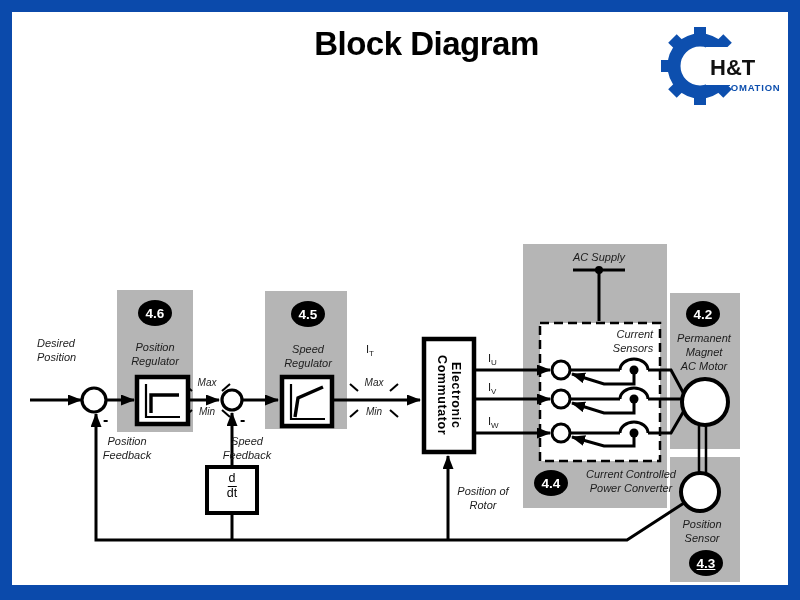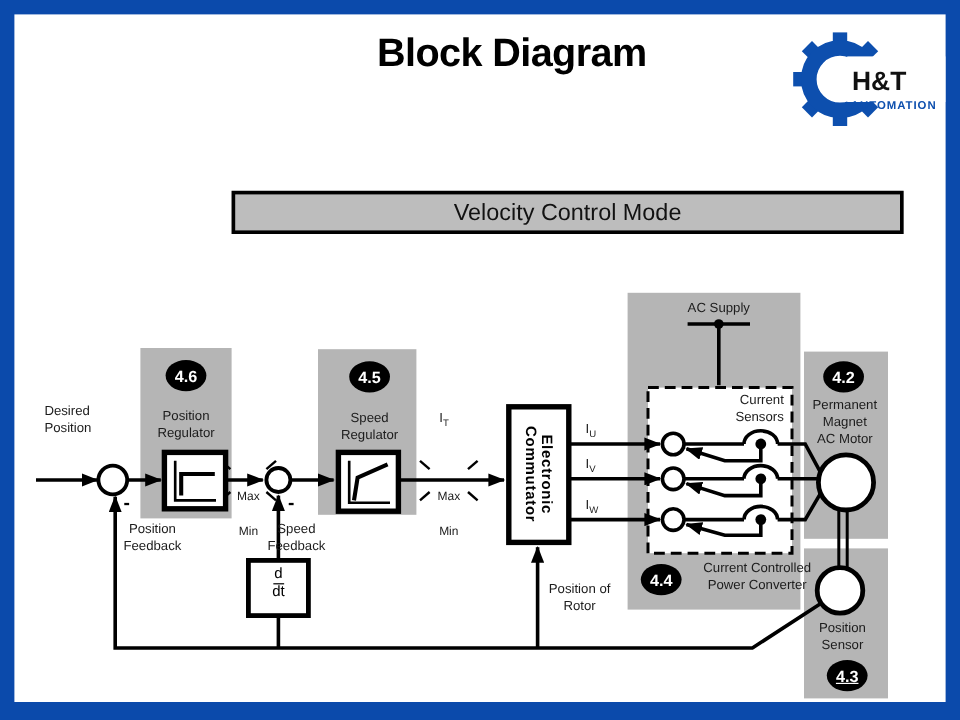--- a/index.html
+++ b/index.html
@@ -2,24 +2,24 @@
 <html style="--frame_blue: #0b4aab; --logo_blue: #0d4fae; --panel_gray: #b5b5b5; --torque_bar: #929292; --velocity_bar: #bdbdbd; --position_bar: #e8e8e8;"><head>
 <meta charset="utf-8">
 <style>
   html,body{margin:0;padding:0;}
   .page{position:relative;width:800px;height:600px;background:var(--frame_blue,#0b4aab);
         font-family:"Liberation Sans",sans-serif;overflow:hidden;}
   .inner{position:absolute;left:12px;top:12px;right:12px;bottom:15px;background:#fff;z-index:0;}
   .panel{position:absolute;background:var(--panel_gray,#b5b5b5);z-index:1;}
   svg.wires{position:absolute;left:0;top:0;z-index:2;}
   .lbl{position:absolute;z-index:3;font-size:11px;line-height:1.28;color:#1c1c1c;
-       white-space:pre-line;text-align:center;transform:translateX(-50%);}
+       white-space:pre-line;text-align:center;transform:translateX(-50%);font-style:italic;}
   .lbl.left{transform:none;text-align:left;}
   .minus{position:absolute;z-index:3;font-size:16px;font-weight:bold;color:#000;transform:none;}
-  .tiny{font-size:10px;margin-top:32px;}
+  .tiny{font-size:10px;}
   .badge{position:absolute;z-index:3;width:34px;height:26px;background:#000;color:#fff;
          border-radius:50%;display:flex;align-items:center;justify-content:center;
          font-size:13.5px;font-weight:bold;}
   .bar{position:absolute;z-index:2;border:3px solid #000;display:flex;align-items:center;
        justify-content:center;font-size:19.5px;color:#121212;}
   .title{position:absolute;left:0;top:25px;width:765px;text-align:center;z-index:3;
          font-size:33px;font-weight:bold;letter-spacing:-.5px;color:#000;padding-left:44px;}
   .logo{position:absolute;left:660px;top:18px;width:128px;height:98px;z-index:3;}
   .sig{position:absolute;z-index:3;font-size:11px;color:#1c1c1c;}
   .sig sub{font-size:8px;}
@@ -68,23 +68,20 @@
             <rect x="34" y="9" width="12" height="14"></rect>
           </g>
       </g>
       <circle cx="40" cy="48" r="26" fill="none" stroke="#0d4fae" stroke-width="13"></circle>
       <rect x="46" y="29" width="82" height="38" fill="#ffffff"></rect>
       <text x="50" y="57" font-size="22" font-weight="bold" fill="#111111">H&amp;T</text>
       <text x="49" y="73" font-size="9.5" font-weight="bold" fill="#0d4fae" letter-spacing="0.8">AUTOMATION</text>
     </svg>
   </div>
 
-  <div class="bar" style="left:193px;top:159px;width:554px;height:30px;background:var(--velocity_bar,#bdbdbd);">
-    <span>Velocity Control Mode</span>
-  </div>
 
   <div class="panel" style="left:117px;top:290px;width:76px;height:142px;"></div>
   <div class="panel" style="left:265px;top:291px;width:82px;height:138px;"></div>
   <div class="panel" style="left:523px;top:244px;width:144px;height:264px;"></div>
   <div class="panel" style="left:670px;top:293px;width:70px;height:156px;"></div>
   <div class="panel" style="left:670px;top:457px;width:70px;height:125px;"></div>
 
   <svg class="wires" width="800" height="600" viewBox="0 0 800 600">
     <defs>
       <marker id="ah" markerUnits="userSpaceOnUse" markerWidth="15" markerHeight="11" refX="13" refY="5.5" orient="auto">

